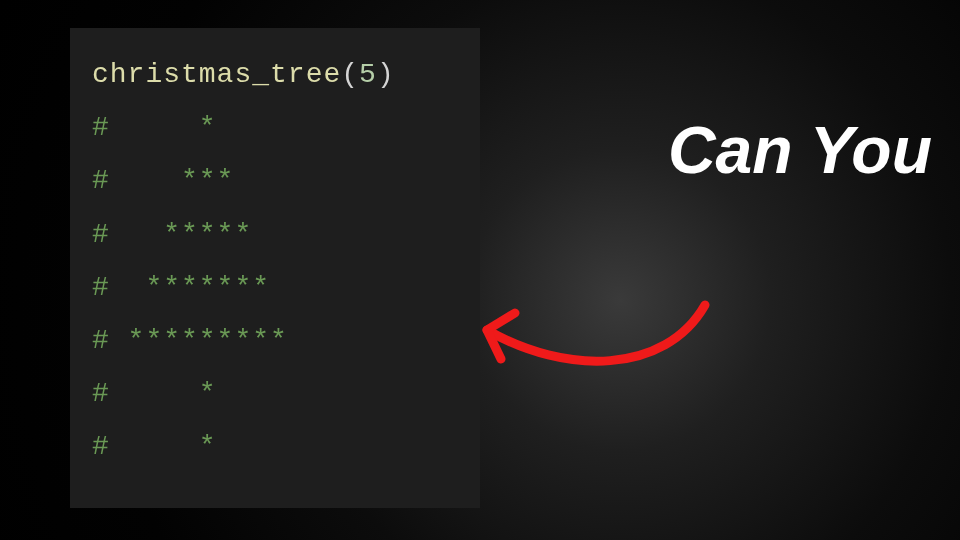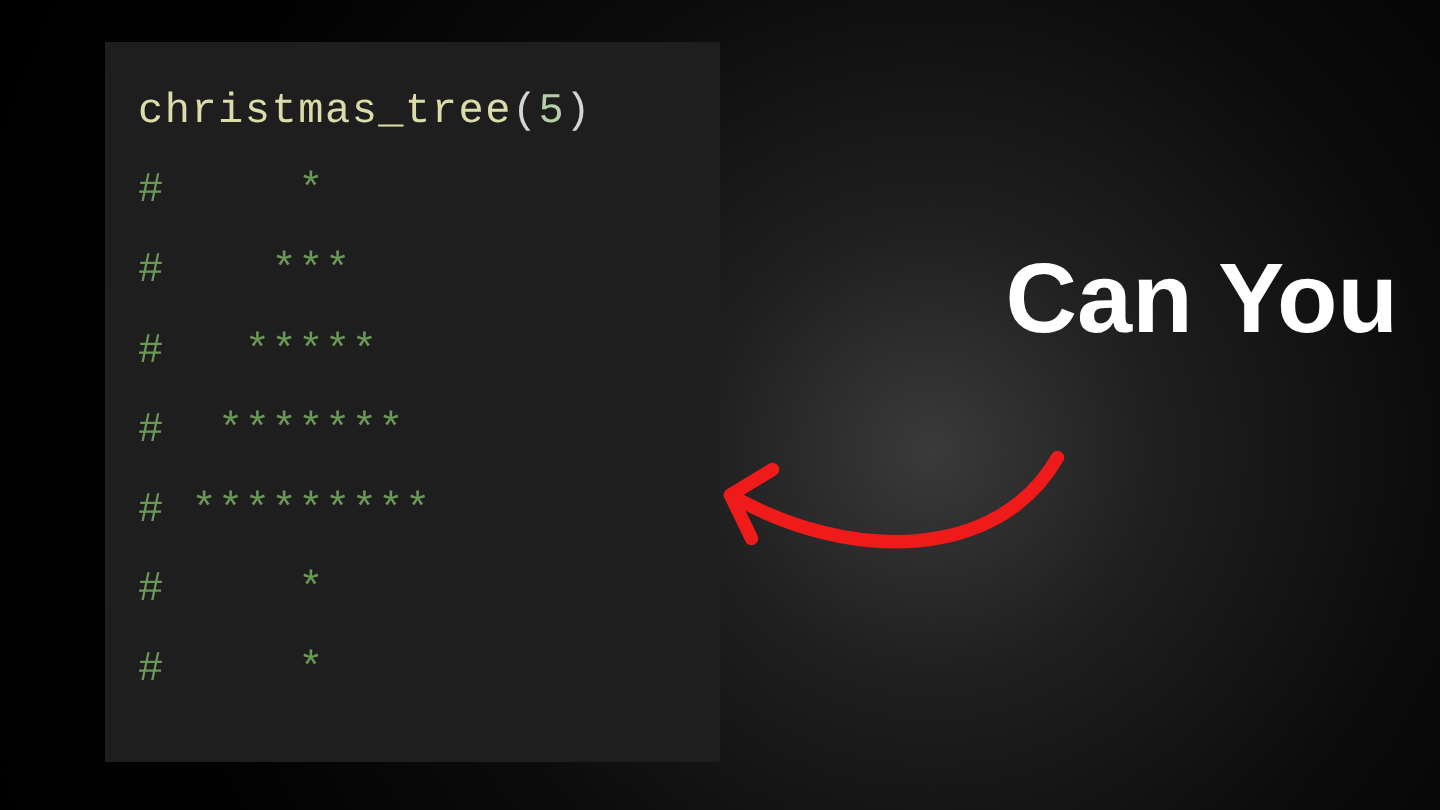--- a/index.html
+++ b/index.html
@@ -40,25 +40,25 @@
   .num  { color: #b5cea8; }
   .cmt  { color: #6a9955; }
 
   .headline {
     position: absolute;
     right: 28px;
     top: 115px;
     width: 360px;
     text-align: right;
     color: #fff;
+    font-style: italic;
     font-weight: 700;
     font-size: 66px;
     line-height: 1.08;
     letter-spacing: 0px;
-    margin-top: 48px;
   }
 
   .arrow {
     position: absolute;
     left: 455px;
     top: 275px;
     width: 260px;
     height: 120px;
     overflow: visible;
   }

